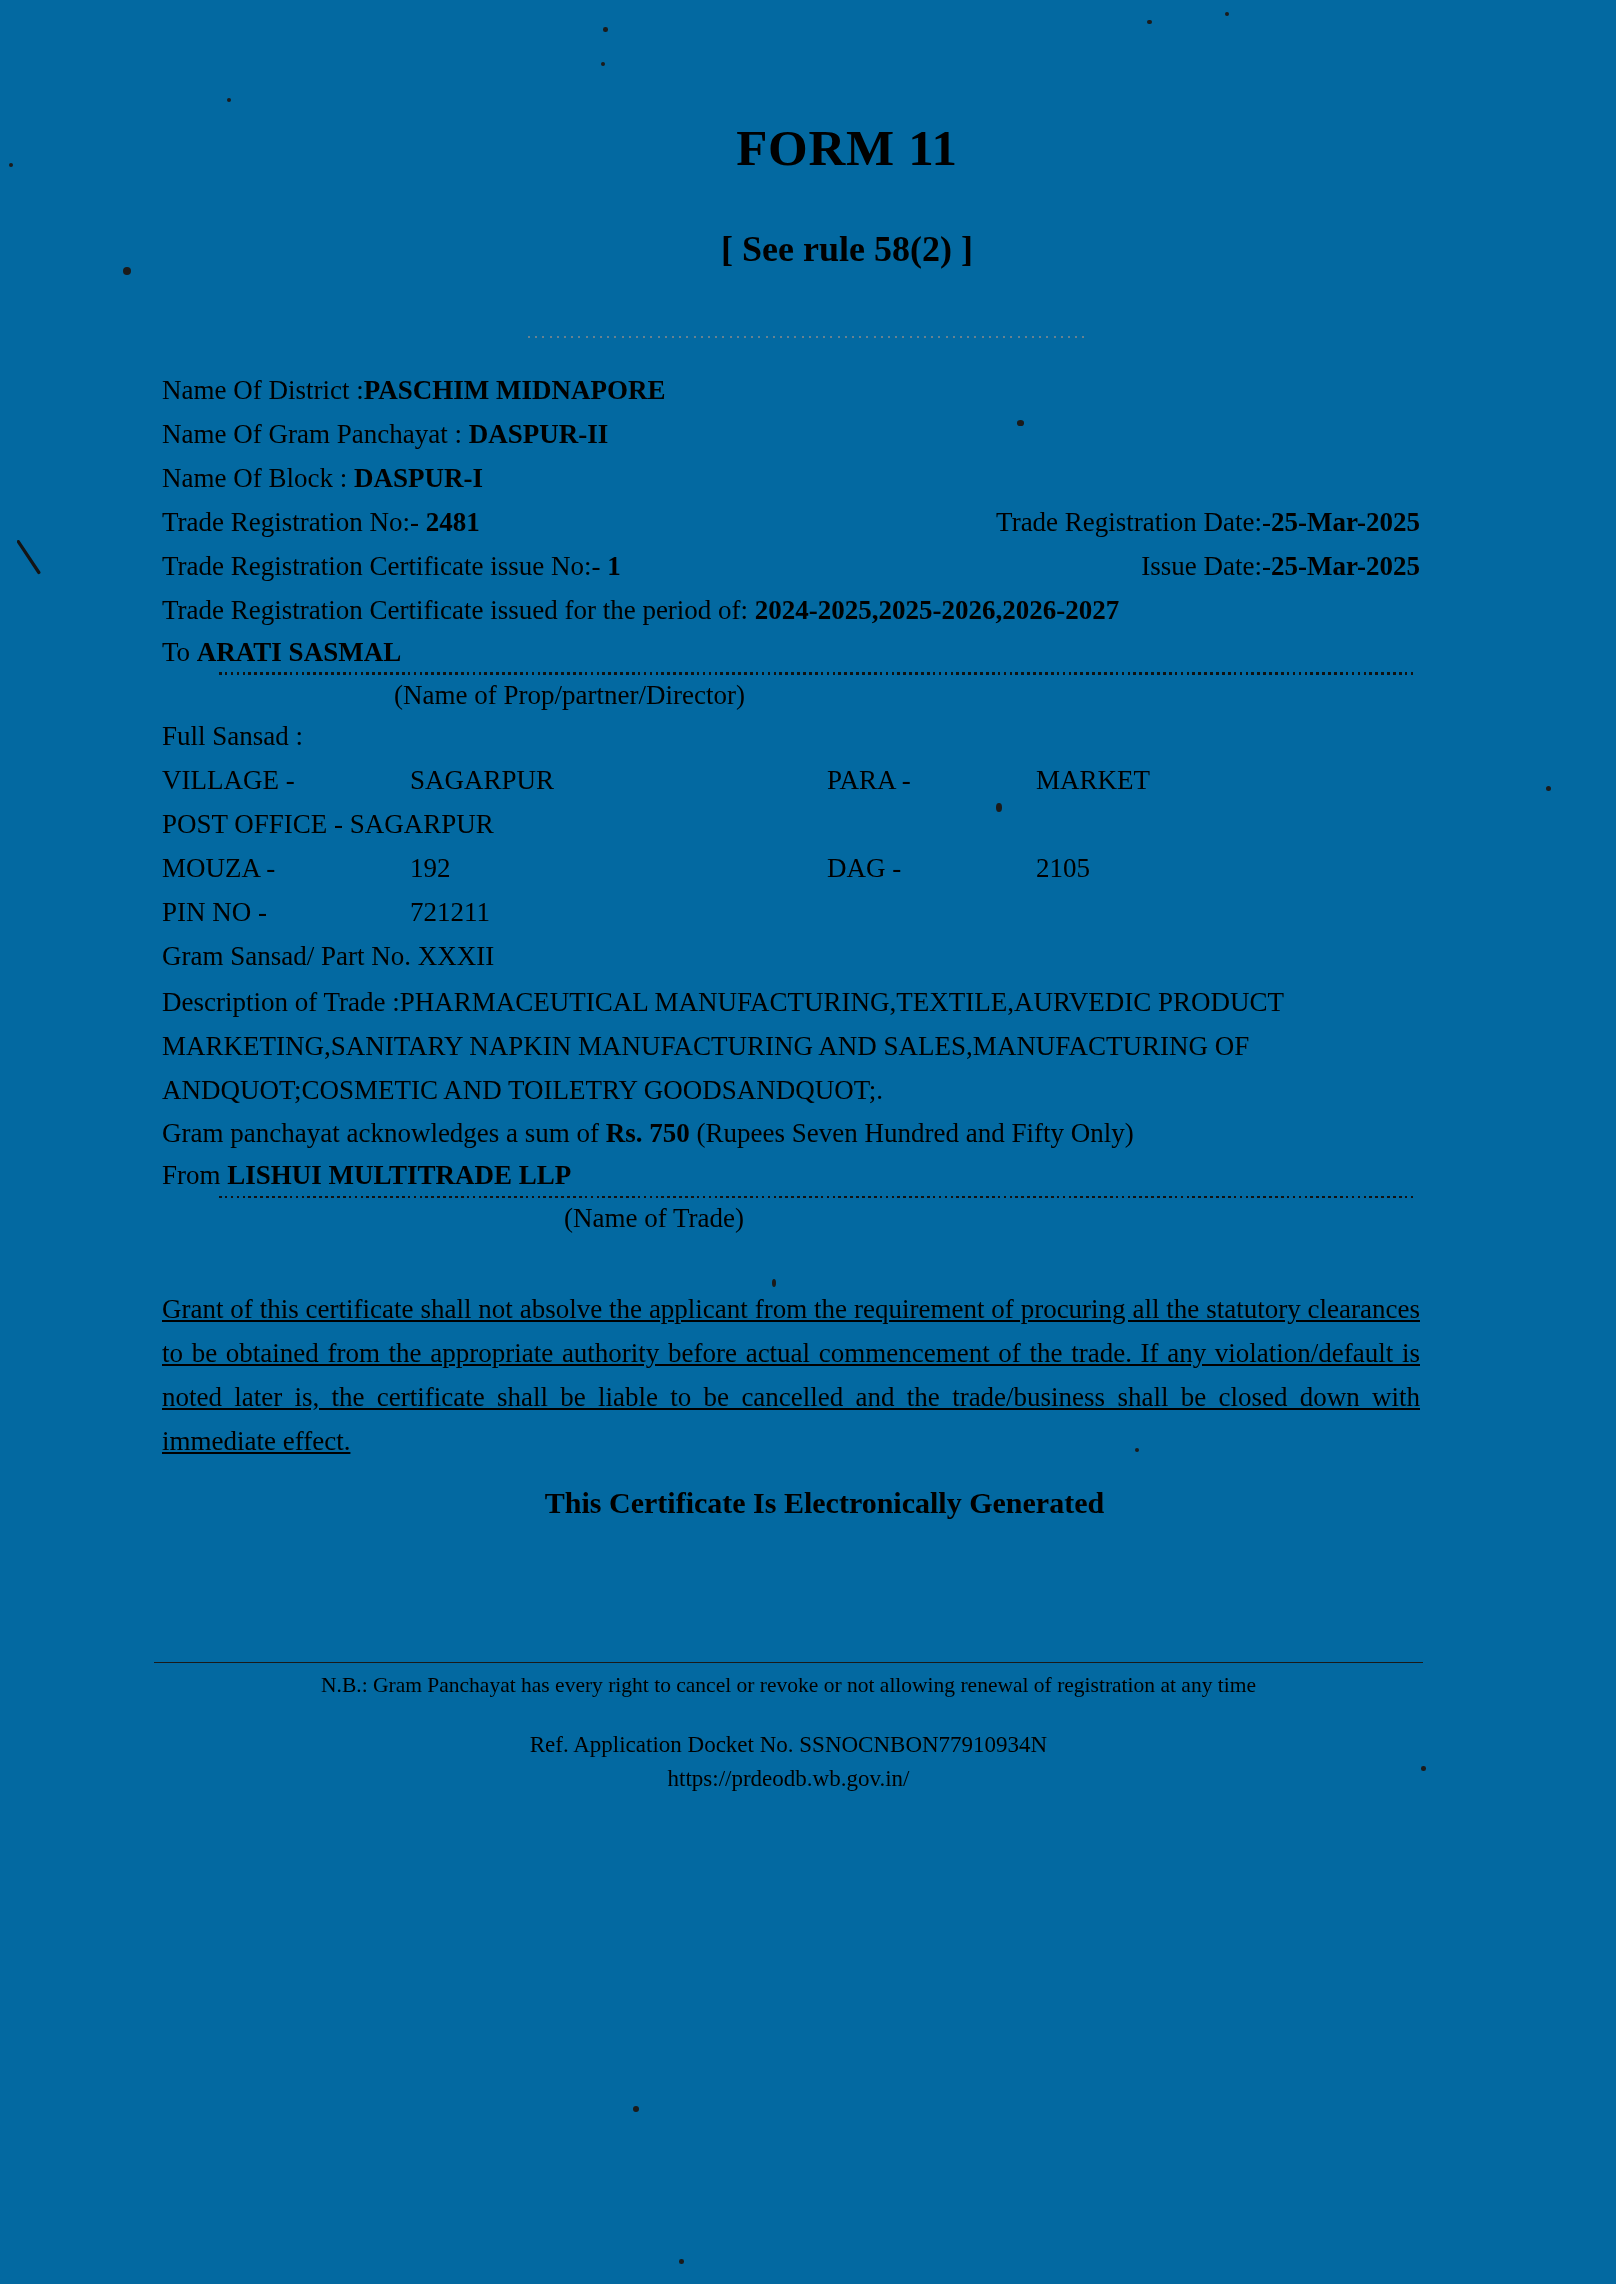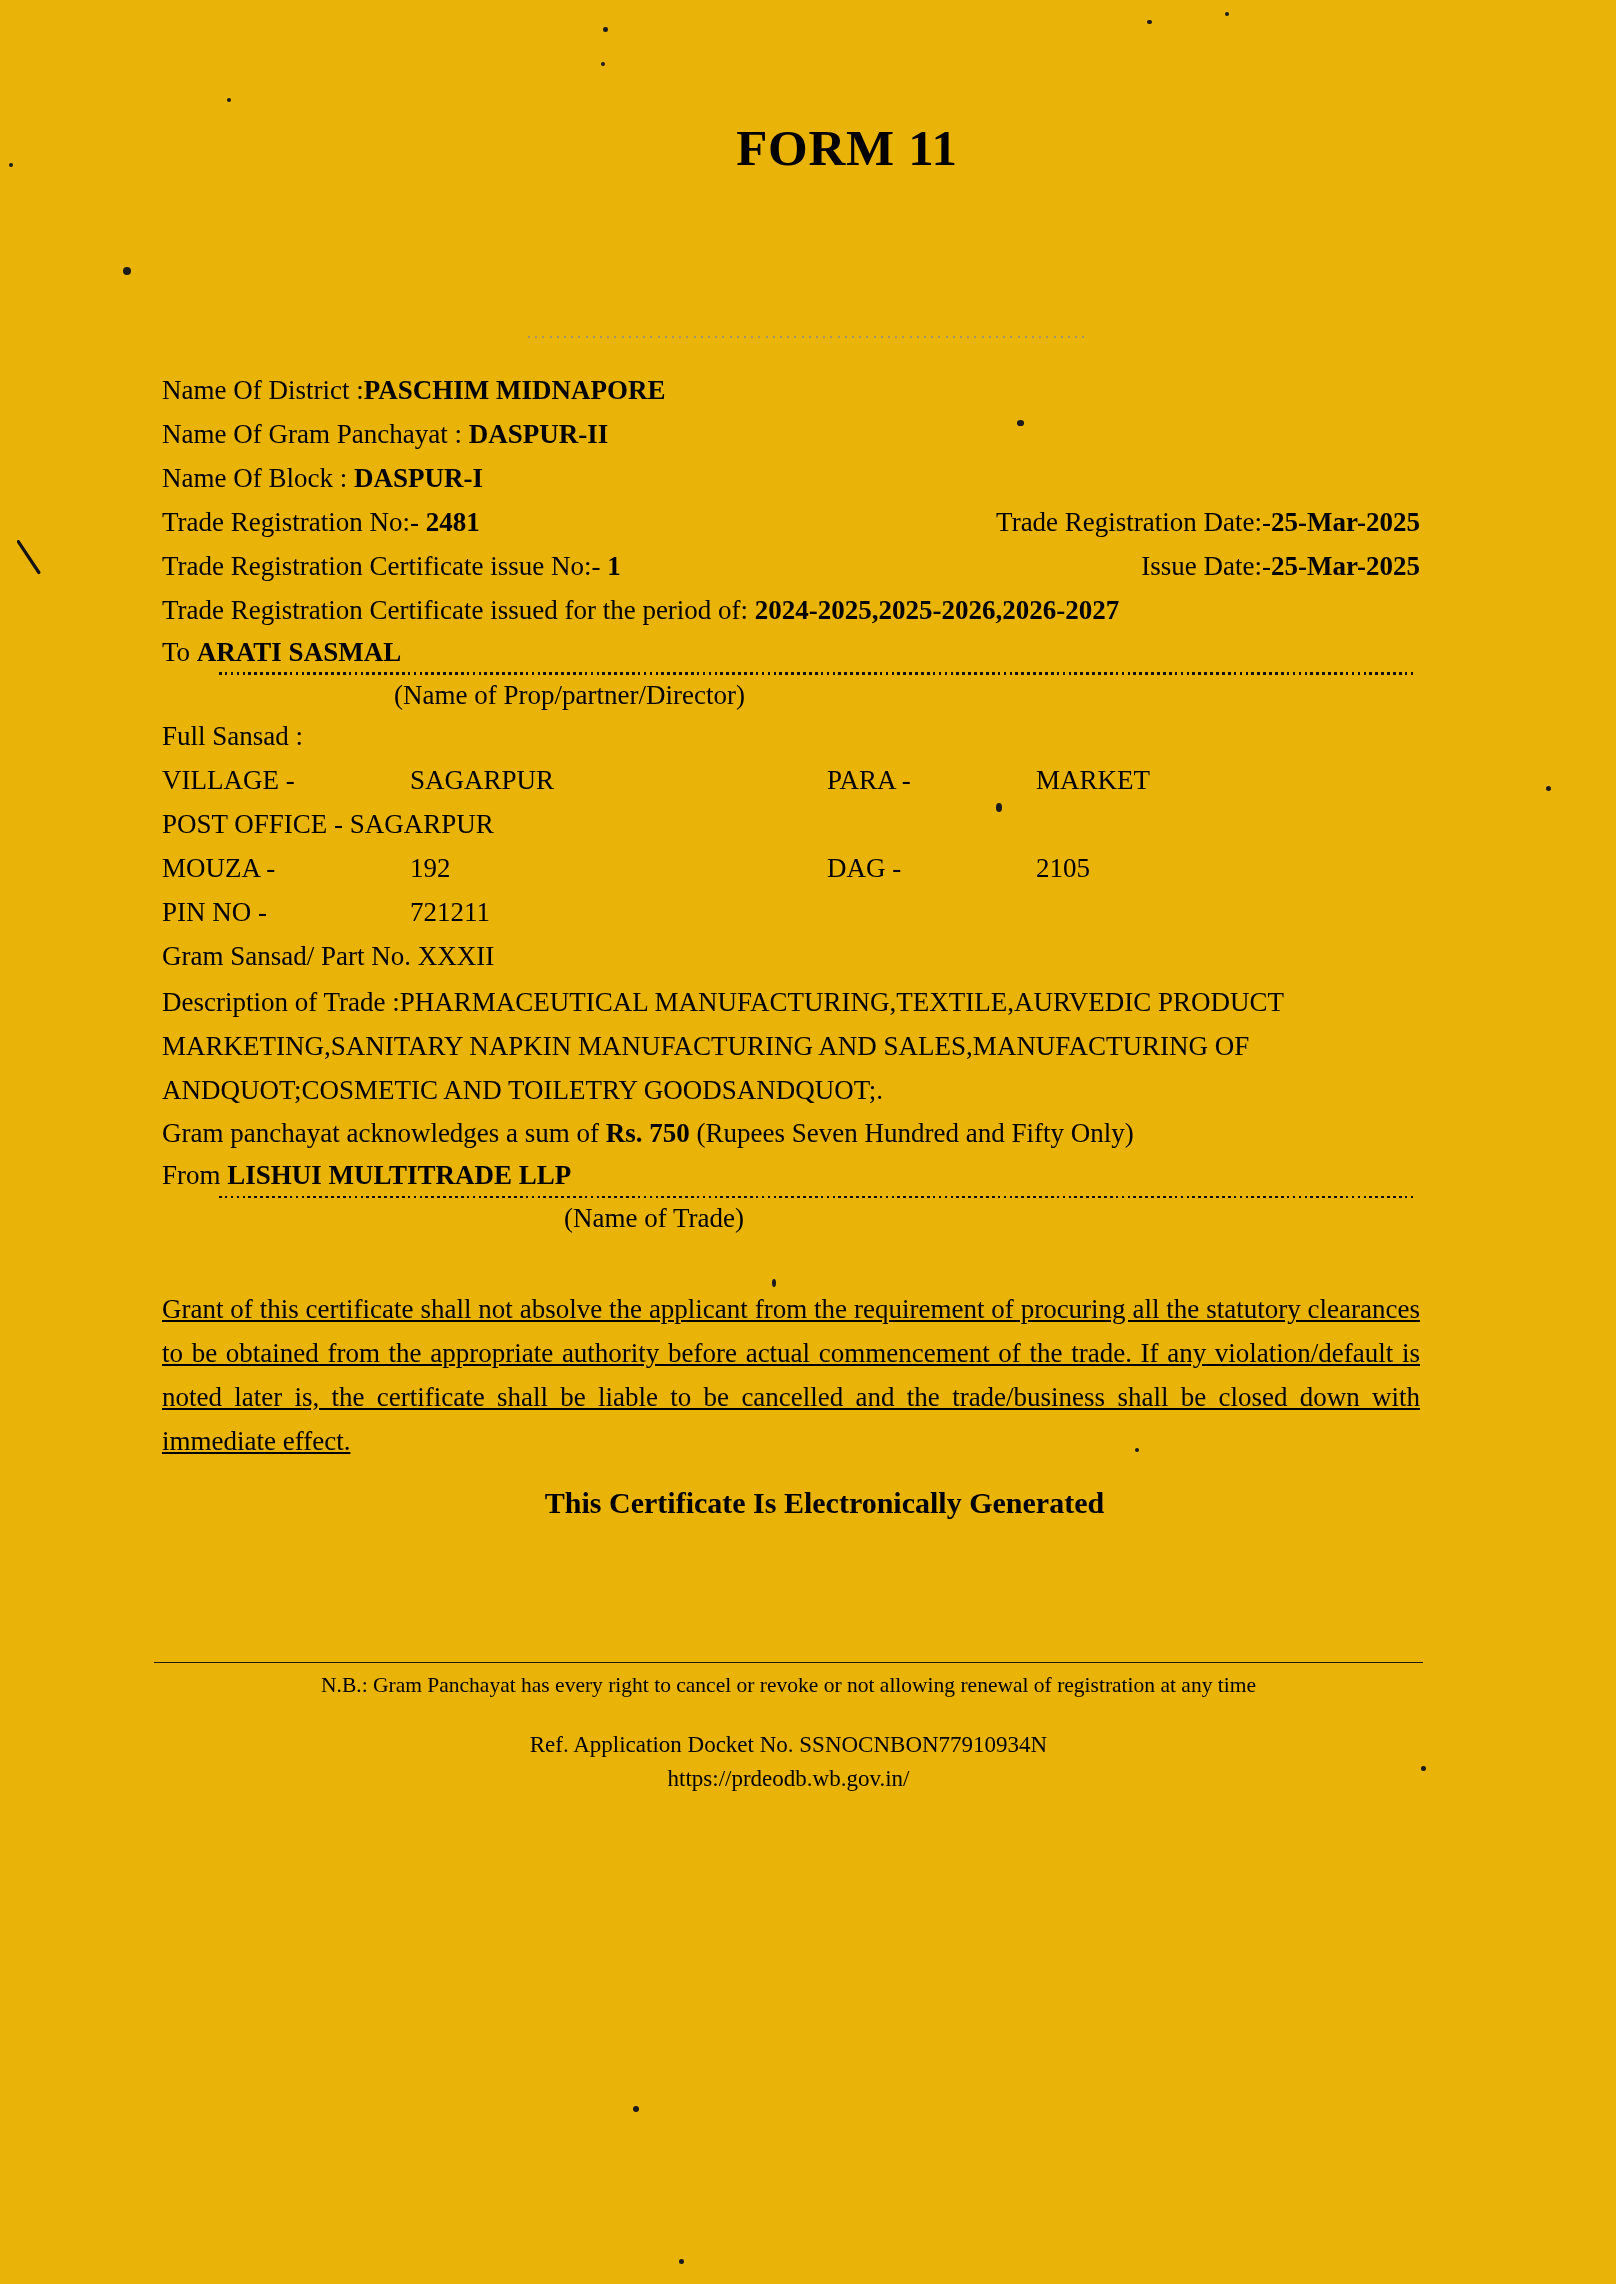--- a/index.html
+++ b/index.html
@@ -12,21 +12,21 @@
     height: 2284px;
     position: relative;
     font-family: "Liberation Serif", "DejaVu Serif", serif;
     color: #000000;
     overflow: hidden;
   }
 
   .page {
     position: absolute;
     inset: 0;
-    background: #eab308;
+    background: #0369a1;
   }
 
   
   .bold { font-weight: bold; }
 
   
   #doc-title {
     position: absolute;
     top: 119px;
     left: 0;
@@ -234,20 +234,21 @@
   <div class="artifact-dot" style="top:420px;left:1017px;width:7.2px;height:5.9px;"></div>
   <div class="artifact-dot" style="top:786px;left:1546px;width:5.2px;height:5.2px;"></div>
   <div class="artifact-dot" style="top:803px;left:996px;width:5.9px;height:8.5px;"></div>
   <div class="artifact-dot" style="top:1279px;left:772px;width:3.9px;height:7.8px;"></div>
   <div class="artifact-dot" style="top:1448px;left:1135px;width:3.9px;height:3.9px;"></div>
   <div class="artifact-dot" style="top:1766px;left:1421px;width:4.6px;height:4.6px;"></div>
   <div class="artifact-dot" style="top:2106px;left:633px;width:5.9px;height:5.9px;"></div>
   <div class="artifact-dot" style="top:2259px;left:679px;width:4.6px;height:4.6px;"></div>
 
   <div id="doc-title">FORM 11</div>
+  <div id="doc-subtitle">[ See rule 58(2) ]</div>
 
   <div id="content">
 
     <div class="line">
       <span>Name Of District :</span><span class="val">PASCHIM MIDNAPORE</span>
     </div>
 
     <div class="line">
       <span>Name Of Gram Panchayat : </span><span class="val">DASPUR-II</span>
     </div>

